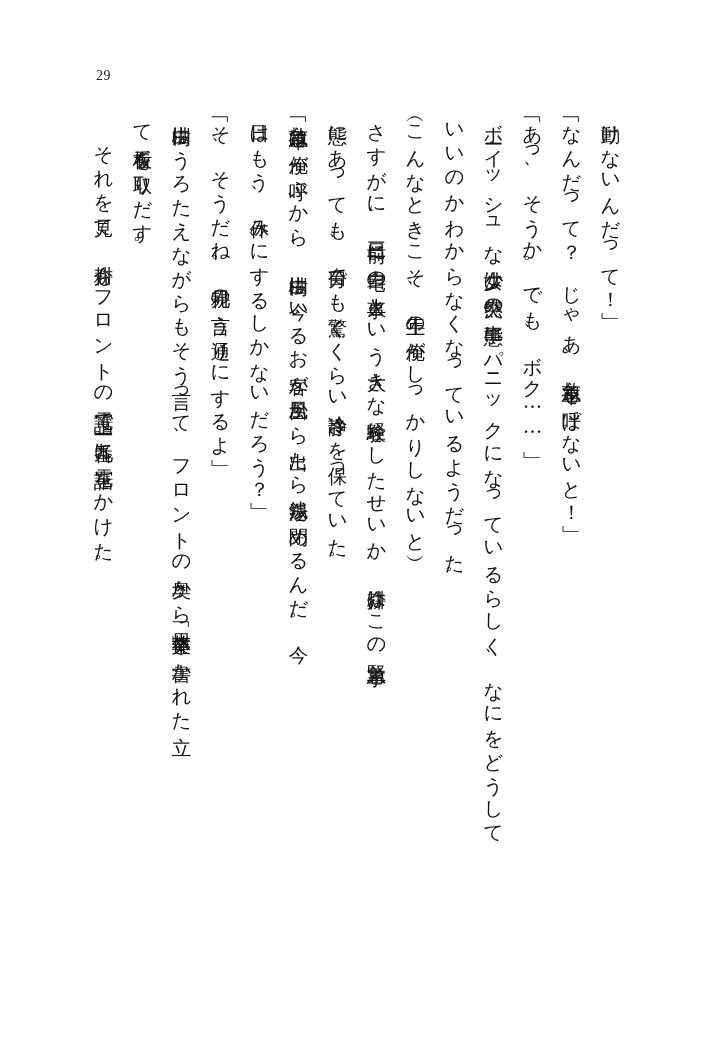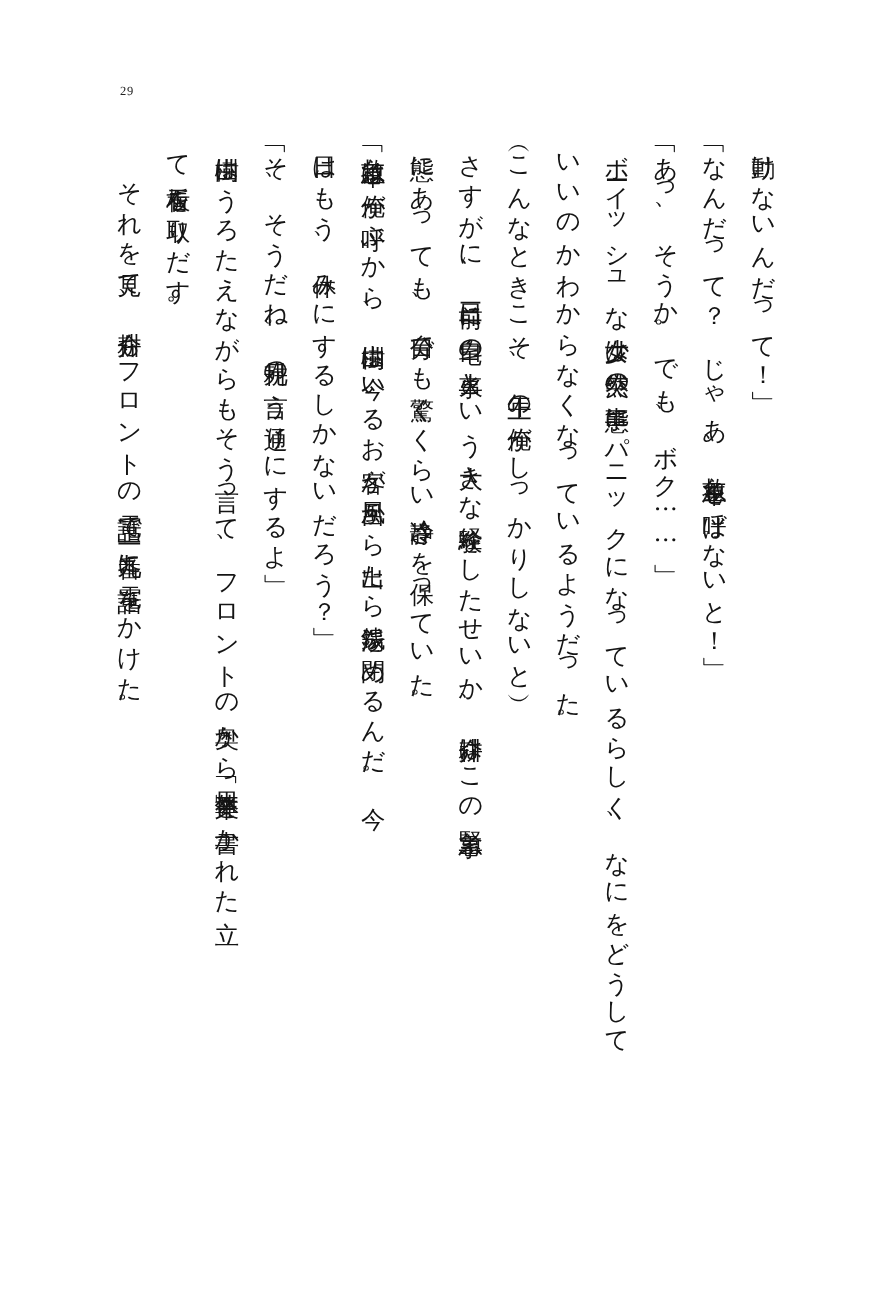--- a/index.html
+++ b/index.html
@@ -20,21 +20,21 @@
     width: 708px;
     height: 1050px;
     background: #ffffff;
   }
 
   #page-number {
     position: absolute;
     left: 96px;
     top: 68px;
     font-family: "Liberation Serif", "DejaVu Serif", serif;
-    font-size: 10px;
+    font-size: 14px;
     color: #222;
     letter-spacing: 0.5px;
   }
 
   
   #text-body {
     position: absolute;
     top: 110px;
     right: 88px;
     height: 840px;

